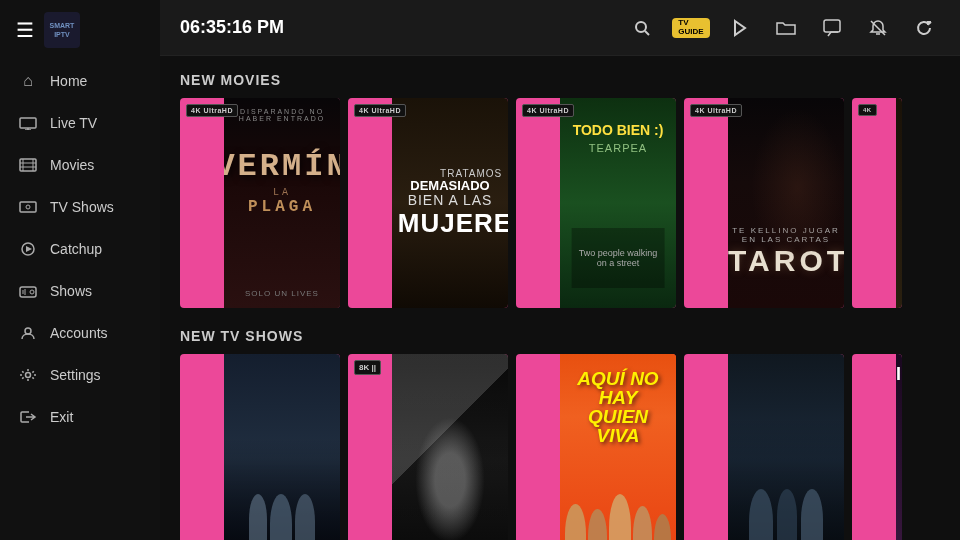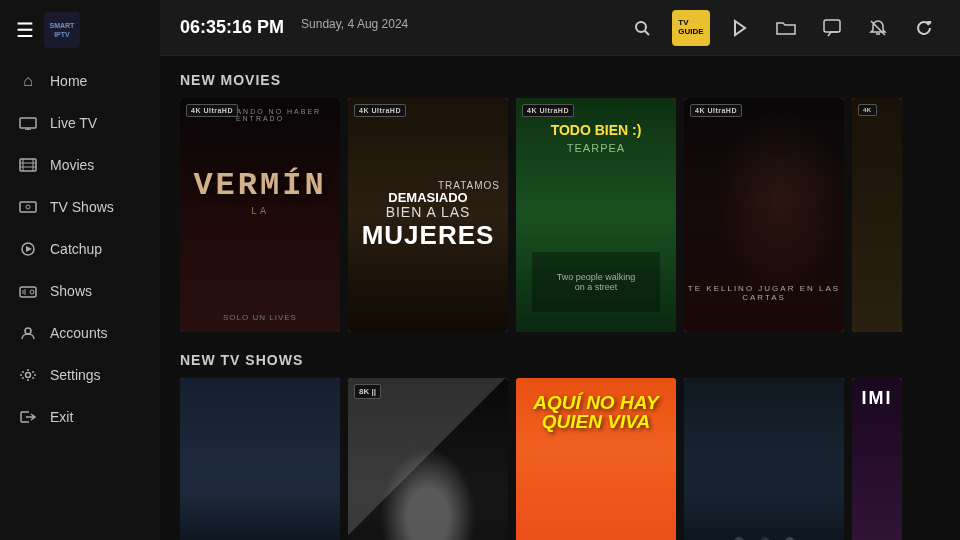--- a/index.html
+++ b/index.html
@@ -83,21 +83,21 @@
       height: 56px;
       display: flex;
       align-items: center;
       padding: 0 20px;
       gap: 16px;
       border-bottom: 1px solid #222;
     }
     #topbar-time-block {
       flex: 1;
       display: flex;
-      flex-direction: row;
+      flex-direction: column;
       gap: 17px;
     }
     #topbar-time {
       font-size: 18px;
       font-weight: bold;
       color: #fff;
     }
     #topbar-date {
       font-size: 12px;
       color: #aaa;
@@ -146,27 +146,28 @@
     .movie-row {
       display: flex;
       gap: 8px;
       overflow: hidden;
       margin-bottom: 20px;
     }
 
     .movie-card {
       min-width: 160px;
       width: 160px;
-      height: 234px;
+      height: 210px;
       border-radius: 4px;
       overflow: hidden;
       position: relative;
       background: #ec4899;
       flex-shrink: 0;
       cursor: pointer;
+      padding-left: 44px;
     }
 
     
     .card-bg {
       width: 100%;
       height: 100%;
       position: relative;
       display: flex;
       align-items: center;
       justify-content: center;
@@ -317,30 +318,29 @@
     </span>
     <span>Exit</span>
   </div>
 </div>
 
 <div id="main">
 
   <div id="topbar">
     <div id="topbar-time-block">
       <div id="topbar-time">06:35:16 PM</div>
-      <div id="topbar-date">Sunday, 4 Aug 2024</div>
     </div>
     <div class="topbar-icons">
       <div class="topbar-icon">
         <svg width="18" height="18" viewBox="0 0 18 18">
             <circle cx="8" cy="8" r="5" fill="none" stroke="#ccc" stroke-width="2"></circle>
             <line x1="12" y1="12" x2="16" y2="16" stroke="#ccc" stroke-width="2"></line>
           </svg>
       </div>
-      <div class="topbar-icon active-icon" style="font-size:8px;font-weight:900;line-height:1.1;padding:18px;background:#e8c030;color:#000;border-radius:4px;width:38px;height:20px;">TV<br>GUIDE</div>
+      <div class="topbar-icon active-icon" style="font-size:8px;font-weight:900;line-height:1.1;padding:2px;background:#e8c030;color:#000;border-radius:4px;width:38px;height:20px;">TV<br>GUIDE</div>
       <div class="topbar-icon">
         <svg width="18" height="18" viewBox="0 0 18 18">
             <polygon points="4,2 14,9 4,16" fill="none" stroke="#ccc" stroke-width="2"></polygon>
           </svg>
       </div>
       <div class="topbar-icon">
         <svg width="20" height="16" viewBox="0 0 20 16">
             <path d="M1 3h6l2 2h10v9H1z" fill="none" stroke="#ccc" stroke-width="1.5"></path>
           </svg>
       </div>
@@ -371,20 +371,21 @@
     <div class="section-title">NEW MOVIES</div>
     <div class="movie-row">
 
       <div class="movie-card vermin-card">
         <div class="card-bg">
           <div style="width:100%;height:100%;background:linear-gradient(180deg,#080608 0%,#1a0808 40%,#2a1010 100%);position:relative;">
             <div style="position:absolute;top:10px;left:0;right:0;text-align:center;font-size:7px;color:#888;letter-spacing:2px;">DISPARANDO NO HABER ENTRADO</div>
             <div style="position:absolute;top:40%;left:50%;transform:translate(-50%,-50%);text-align:center;font-family:Liberation Mono, monospace;">
               <div style="font-size:32px;font-weight:900;color:#d4b08a;letter-spacing:3px;text-shadow:2px 2px 8px rgba(0,0,0,0.8);">VERMÍN</div>
               <div style="font-size:10px;color:#9a7050;letter-spacing:3px;text-transform:uppercase;margin-top:2px;">LA</div>
+              <div style="font-size:16px;font-weight:900;color:#c0905a;letter-spacing:4px;text-transform:uppercase;">PLAGA</div>
             </div>
             <div style="position:absolute;bottom:10px;left:0;right:0;text-align:center;font-size:8px;color:#777;letter-spacing:1px;">SOLO UN LIVES</div>
           </div>
         </div>
         <div class="badge-4k">4K UltraHD</div>
       </div>
 
       <div class="movie-card mujeres-card">
         <div class="card-bg" style="background:linear-gradient(180deg,#1a1208 0%,#2a1e10 50%,#100a04 100%);">
           <div style="position:absolute;top:50%;left:50%;transform:translate(-50%,-50%);text-align:center;width:90%;">
@@ -407,20 +408,21 @@
             <div style="font-size:9px;color:#aaa;text-align:center;">Two people walking<br>on a street</div>
           </div>
         </div>
         <div class="badge-4k">4K UltraHD</div>
       </div>
 
       <div class="movie-card tarot-card">
         <div class="card-bg" style="background:linear-gradient(180deg,#080608 0%,#150a0a 40%,#1a0808 100%);">
           <div style="position:absolute;bottom:30px;left:0;right:0;text-align:center;">
             <div style="font-size:8px;color:#aaa;letter-spacing:2px;text-transform:uppercase;">TE KELLINO JUGAR EN LAS CARTAS</div>
+            <div style="font-size:30px;font-weight:900;color:#e8e0d0;letter-spacing:4px;text-transform:uppercase;text-shadow:0 0 10px rgba(200,150,100,0.3);">TAROT</div>
           </div>
 
           <div style="position:absolute;top:10px;left:20%;right:0;bottom:40px;opacity:0.3;background:radial-gradient(ellipse at center, #5a3020 0%, transparent 70%);"></div>
         </div>
         <div class="badge-4k">4K UltraHD</div>
       </div>
 
       <div class="movie-card" style="min-width:50px;width:50px;">
         <div class="card-bg card-5" style="background:linear-gradient(180deg,#1a1208 0%,#2a2010 100%);">
         </div>

